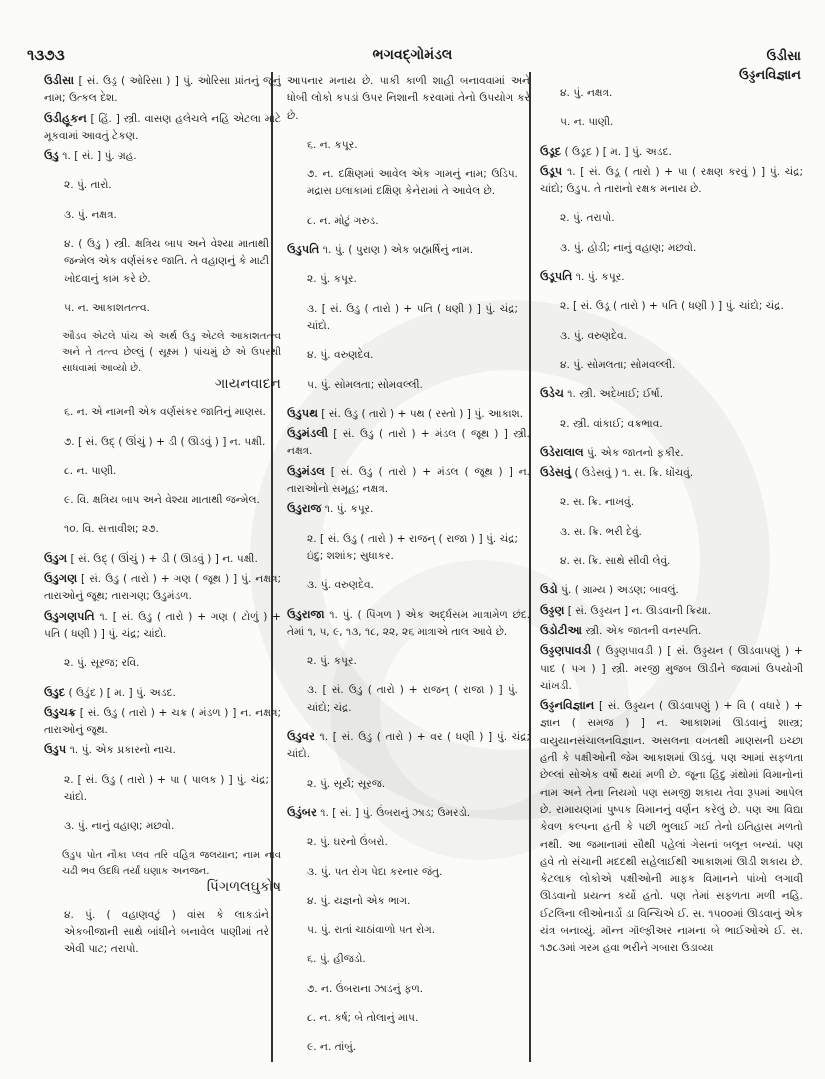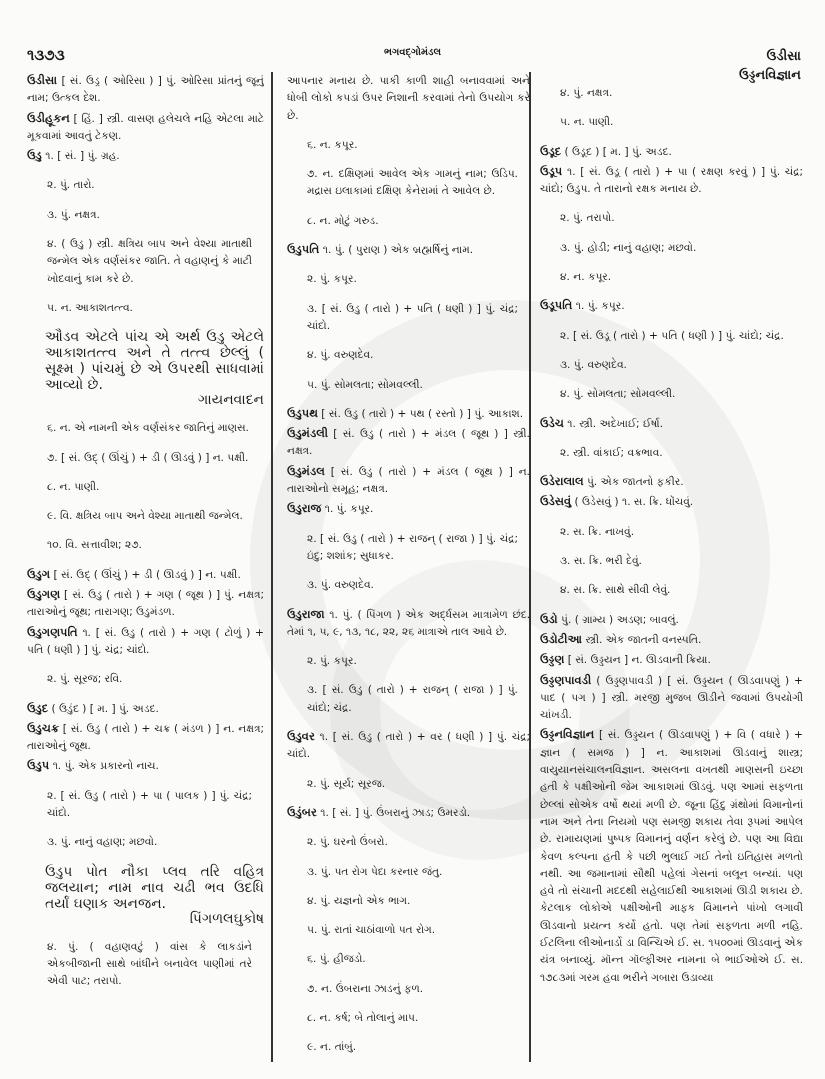--- a/index.html
+++ b/index.html
@@ -13,36 +13,36 @@
     border-radius:50%; border:70px solid rgba(0,0,0,0.045); box-sizing:border-box;
     pointer-events:none;
   }
   .watermark2 {
     position:absolute; left:330px; top:560px; width:300px; height:300px;
     border-radius:50%; border:50px solid rgba(0,0,0,0.035); box-sizing:border-box;
     pointer-events:none;
   }
   .header { position:absolute; left:0; top:17px; width:825px; height:70px; }
   .page-num { position:absolute; left:27px; top:29px; font-size:15px; font-weight:bold; }
-  .book-title { position:absolute; left:0; width:825px; top:29px; text-align:center; font-size:10px; font-weight:bold; }
+  .book-title { position:absolute; left:0; width:825px; top:29px; text-align:center; font-size:14px; font-weight:bold; }
   .guide { position:absolute; right:24px; top:29px; text-align:right; font-size:13px; font-weight:bold; line-height:19px; }
   .col {
     position:absolute; top:72px; height:995px; overflow:hidden;
     font-size:10.6px; line-height:17.3px;
   }
-  .col1 { left:27px; width:237px; }
+  .col1 { left:44px; width:237px; }
   .col2 { left:287px; width:243px; }
   .col3 { left:540px; width:263px; }
   .divider { position:absolute; top:72px; width:2px; background:#333; height:990px; }
   .d1 { left:271px; }
   .d2 { left:529px; }
   .entry { margin:0 0 3px 0; text-align:justify; }
   .entry .hw { font-weight:bold; font-size:11.4px; }
   .sense { padding-left:8px; margin:12px; text-align:justify; }
-  .quote { padding-left:18px; font-size:14px; line-height:16px; text-align:justify; }
+  .quote { padding-left:18px; font-size:10px; line-height:16px; text-align:justify; }
   .src { text-align:right; font-size:14px; line-height:15px; }
   .cont { text-align:justify; }
 </style>
 </head>
 <body>
 
 <div class="watermark"></div>
 <div class="watermark2"></div>
 
 <div class="header">
@@ -120,30 +120,29 @@
     <div class="sense">૨. પું. ગ્રહ.</div>
     <div class="sense">૩. પું. તારો.</div>
   </div>
 <div class="col col3" id="col2">
     <div class="sense">૪. પું. નક્ષત્ર.</div>
     <div class="sense">૫. ન. પાણી.</div>
     <div class="entry"><span class="hw">ઉડૂદ</span><span> ( ઉડૂદ ) [ મ. ] પું. અડદ.</span></div>
     <div class="entry"><span class="hw">ઉડૂપ</span><span> ૧. [ સં. ઉડૂ ( તારો ) + પા ( રક્ષણ કરવું ) ] પું. ચંદ્ર; ચાંદો; ઉડુપ. તે તારાનો રક્ષક મનાય છે.</span></div>
     <div class="sense">૨. પું. તરાપો.</div>
     <div class="sense">૩. પું. હોડી; નાનું વહાણ; મછવો.</div>
-    <div class="sense">૪. ન. કપૂર.</div>
     <div class="entry"><span class="hw">ઉડૂપતિ</span><span> ૧. પું. કપૂર.</span></div>
     <div class="sense">૨. [ સં. ઉડૂ ( તારો ) + પતિ ( ધણી ) ] પું. ચાંદો; ચંદ્ર.</div>
     <div class="sense">૩. પું. વરુણદેવ.</div>
     <div class="sense">૪. પું. સોમલતા; સોમવલ્લી.</div>
     <div class="entry"><span class="hw">ઉડેચ</span><span> ૧. સ્ત્રી. અદેખાઈ; ઈર્ષા.</span></div>
     <div class="sense">૨. સ્ત્રી. વાંકાઈ; વક્રભાવ.</div>
     <div class="entry"><span class="hw">ઉડેરાલાલ</span><span> પું. એક જાતનો ફકીર.</span></div>
     <div class="entry"><span class="hw">ઉડેસવું</span><span> ( ઉડેસવું ) ૧. સ. ક્રિ. ધોંચવું.</span></div>
     <div class="sense">૨. સ. ક્રિ. નાખવું.</div>
     <div class="sense">૩. સ. ક્રિ. ભરી દેવું.</div>
     <div class="sense">૪. સ. ક્રિ. સાથે સીવી લેવું.</div>
     <div class="entry"><span class="hw">ઉડો</span><span> પું. ( ગ્રામ્ય ) અડણ; બાવલું.</span></div>
+    <div class="entry"><span class="hw">ઉડ્ડણ</span><span> [ સં. ઉડ્ડયન ] ન. ઊડવાની ક્રિયા.</span></div>
     <div class="entry"><span class="hw">ઉડોટીઆ</span><span> સ્ત્રી. એક જાતની વનસ્પતિ.</span></div>
-    <div class="entry"><span class="hw">ઉડ્ડણ</span><span> [ સં. ઉડ્ડયન ] ન. ઊડવાની ક્રિયા.</span></div>
     <div class="entry"><span class="hw">ઉડ્ડણપાવડી</span><span> ( ઉડ્ડણપાવડી ) [ સં. ઉડ્ડયન ( ઊડવાપણું ) + પાદ ( પગ ) ] સ્ત્રી. મરજી મુજબ ઊડીને જવામાં ઉપયોગી ચાંખડી.</span></div>
     <div class="entry"><span class="hw">ઉડ્ડનવિજ્ઞાન</span><span> [ સં. ઉડ્ડયન ( ઊડવાપણું ) + વિ ( વધારે ) + જ્ઞાન ( સમજ ) ] ન. આકાશમાં ઊડવાનું શાસ્ત્ર; વાયુયાનસંચાલનવિજ્ઞાન. અસલના વખતથી માણસની ઇચ્છા હતી કે પક્ષીઓની જેમ આકાશમાં ઊડવું. પણ આમાં સફળતા છેલ્લાં સોએક વર્ષો થયાં મળી છે. જૂના હિંદુ ગ્રંથોમાં વિમાનોનાં નામ અને તેના નિયમો પણ સમજી શકાય તેવા રૂપમાં આપેલ છે. રામાયણમાં પુષ્પક વિમાનનું વર્ણન કરેલું છે. પણ આ વિદ્યા કેવળ કલ્પના હતી કે પછી ભુલાઈ ગઈ તેનો ઇતિહાસ મળતો નથી. આ જમાનામાં સૌથી પહેલાં ગેસનાં બલૂન બન્યાં. પણ હવે તો સંચાની મદદથી સહેલાઈથી આકાશમાં ઊડી શકાય છે. કેટલાક લોકોએ પક્ષીઓની માફક વિમાનને પાંખો લગાવી ઊડવાનો પ્રયત્ન કર્યો હતો. પણ તેમાં સફળતા મળી નહિ. ઈટલિના લીઓનાર્ડો ડા વિન્ચિએ ઈ. સ. ૧૫૦૦માં ઊડવાનું એક યંત્ર બનાવ્યું. મૉન્ત ગૉલ્ફીઅર નામના બે ભાઈઓએ ઈ. સ. ૧૭૮૩માં ગરમ હવા ભરીને ગબારા ઉડાવ્યા</span></div>
   </div>
 
 </body></html>

